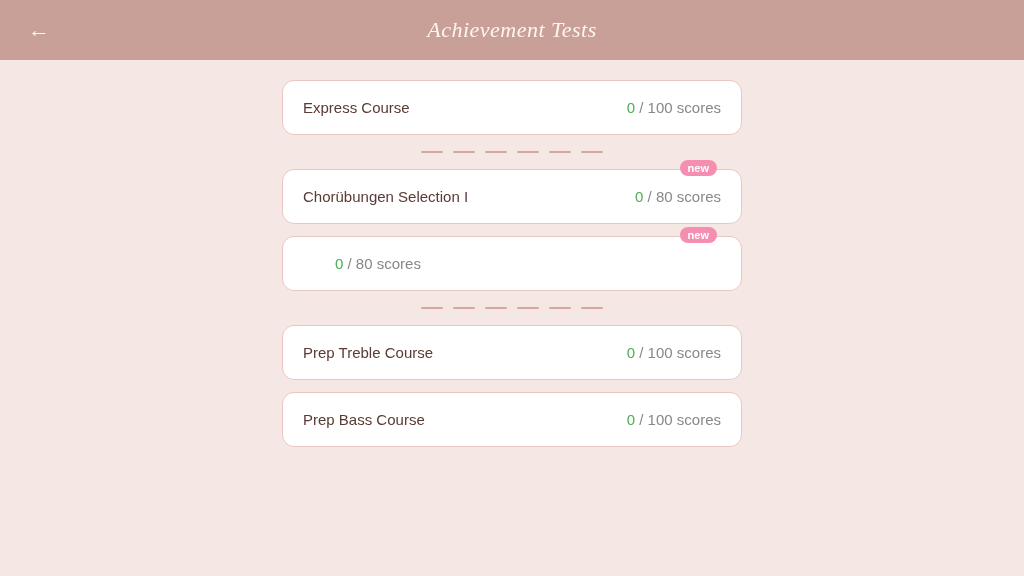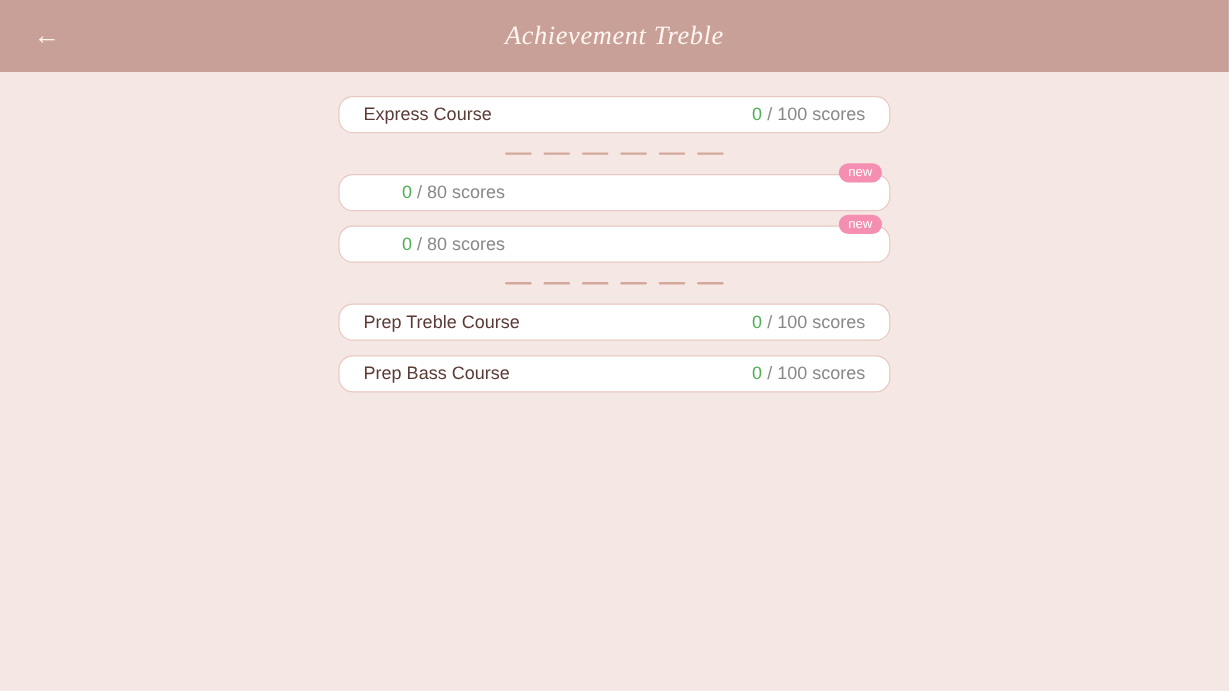--- a/index.html
+++ b/index.html
@@ -52,21 +52,21 @@
       overflow-y: auto;
       height: calc(576px - 60px);
     }
 
     .course-item {
       background: #fff;
       border: 1.5px solid #e8c8c0;
       border-radius: 12px;
       margin: 0 auto 12px auto;
       width: 460px;
-      padding: 6px 20px;
+      padding: 18px 20px;
       display: flex;
       align-items: center;
       justify-content: space-between;
       position: relative;
       cursor: pointer;
     }
 
     .course-name {
       font-size: 15px;
       color: #5a3a35;
@@ -80,27 +80,27 @@
     }
 
     .course-score .score-num {
       color: #4caf50;
       font-weight: 500;
     }
 
     .new-badge {
       position: absolute;
       top: -10px;
-      right: 6px;
+      right: 24px;
       background: #f48fb1;
       color: white;
       font-size: 11px;
       padding: 2px 8px;
       border-radius: 10px;
-      font-weight: 400;
+      font-weight: 700;
     }
 
     .divider-row {
       display: flex;
       align-items: center;
       justify-content: center;
       gap: 10px;
       margin: 16px auto;
       width: 460px;
     }
@@ -112,38 +112,39 @@
       border-radius: 2px;
     }
   </style>
 </head>
 <body>
 
 <div class="header">
   <button class="back-button">
     <span>←</span>
   </button>
-  <span class="header-title">Achievement Treble</span>
+  <span class="header-title">Achievement Tests</span>
 </div>
 
 <div class="content" id="courses-container">
 <div class="course-item">
       <span class="course-name">Express Course</span>
       <span class="course-score"><span class="score-num">0</span> / 100 scores</span>
     </div>
     <div class="divider-row">
       <div class="divider-dash"></div>
       <div class="divider-dash"></div>
       <div class="divider-dash"></div>
       <div class="divider-dash"></div>
       <div class="divider-dash"></div>
       <div class="divider-dash"></div>
     </div>
     <div class="course-item">
       <span class="new-badge">new</span>
+      <span class="course-name">Chorübungen Selection I</span>
       <span class="course-score"><span class="score-num">0</span> / 80 scores</span>
     </div>
     <div class="course-item">
       <span class="new-badge">new</span>
       <span class="course-score"><span class="score-num">0</span> / 80 scores</span>
     </div>
     <div class="divider-row">
       <div class="divider-dash"></div>
       <div class="divider-dash"></div>
       <div class="divider-dash"></div>

